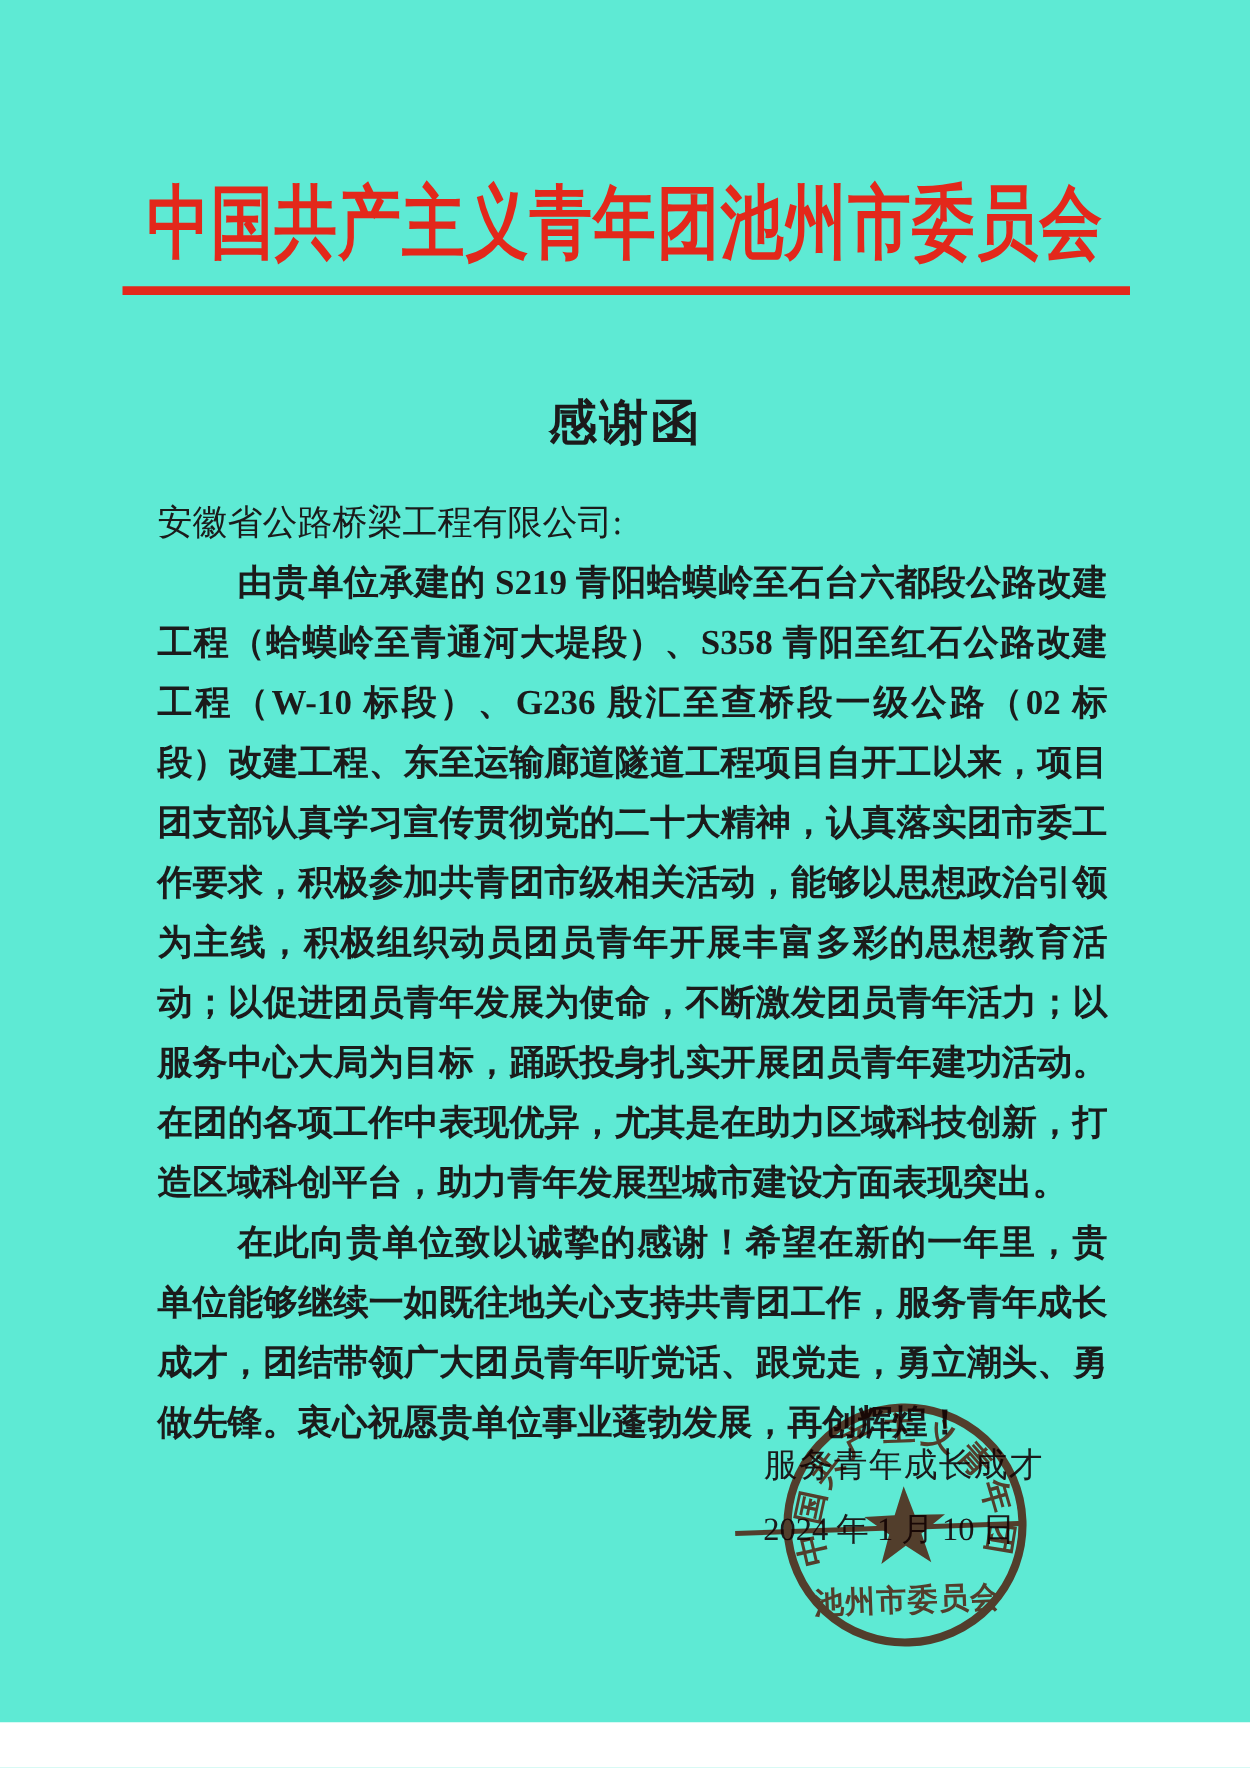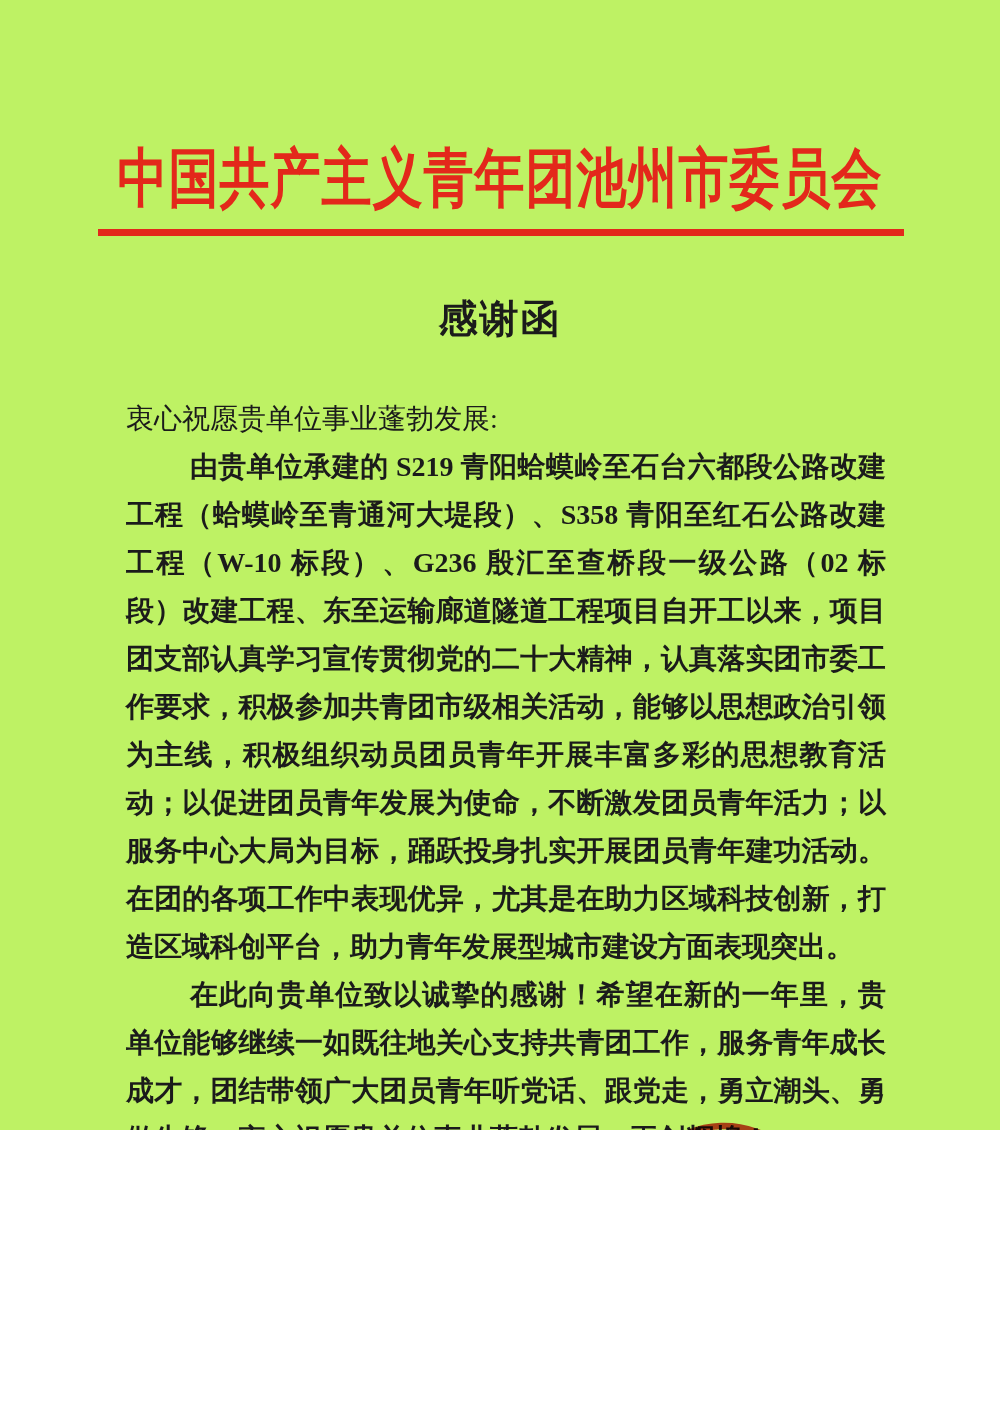--- a/index.html
+++ b/index.html
@@ -5,23 +5,23 @@
   :root {
     --brand-red: #e3281b;
     --seal-red: #dd3322;
     --text-black: #1b1b1b;
   }
   * { margin: 0; padding: 0; box-sizing: border-box; }
   html, body { background: #ffffff; }
   .page {
     position: relative;
     width: 1000px;
-    height: 1130px;
+    height: 1378px;
     margin: 0 auto;
-    background: #bef264;
+    background: #5eead4;
     overflow: hidden;
     font-family: "Liberation Serif", "DejaVu Serif", serif;
     color: var(--text-black);
   }
   .org-name {
     position: absolute;
     top: 146px;
     left: 0;
     width: 100%;
     text-align: center;
@@ -37,21 +37,21 @@
   .red-line {
     position: absolute;
     top: 229px;
     left: 98px;
     width: 806px;
     height: 7px;
     background: var(--brand-red);
   }
   .doc-title {
     position: absolute;
-    top: 292px;
+    top: 311px;
     left: 0;
     width: 100%;
     text-align: center;
     font-size: 39px;
     font-weight: 700;
     letter-spacing: 2px;
     color: var(--text-black);
   }
   .letter-body {
     position: absolute;
@@ -117,21 +117,21 @@
 
 <div class="page">
 
   <h1 class="org-name">中国共产主义青年团池州市委员会</h1>
 
   <div class="red-line"></div>
 
   <h2 class="doc-title">感谢函</h2>
 
   <main class="letter-body">
-    <p class="salutation">衷心祝愿贵单位事业蓬勃发展:</p>
+    <p class="salutation">安徽省公路桥梁工程有限公司:</p>
     <p class="para">由贵单位承建的 S219 青阳蛤蟆岭至石台六都段公路改建工程（蛤蟆岭至青通河大堤段）、S358 青阳至红石公路改建工程（W-10 标段）、G236 殷汇至查桥段一级公路（02 标段）改建工程、东至运输廊道隧道工程项目自开工以来，项目团支部认真学习宣传贯彻党的二十大精神，认真落实团市委工作要求，积极参加共青团市级相关活动，能够以思想政治引领为主线，积极组织动员团员青年开展丰富多彩的思想教育活动；以促进团员青年发展为使命，不断激发团员青年活力；以服务中心大局为目标，踊跃投身扎实开展团员青年建功活动。在团的各项工作中表现优异，尤其是在助力区域科技创新，打造区域科创平台，助力青年发展型城市建设方面表现突出。</p>
     <p class="para">在此向贵单位致以诚挚的感谢！希望在新的一年里，贵单位能够继续一如既往地关心支持共青团工作，服务青年成长成才，团结带领广大团员青年听党话、跟党走，勇立潮头、勇做先锋。衷心祝愿贵单位事业蓬勃发展，再创辉煌！</p>
   </main>
 
   <div class="signature">服务青年成长成才</div>
 
   <div class="date-line">2024 年 1 月 10 日</div>
 
   <svg class="seal" viewBox="0 0 204 204" xmlns="http://www.w3.org/2000/svg">
     <circle class="seal-stroke" cx="102" cy="102" r="94" stroke-width="6.5"></circle>

